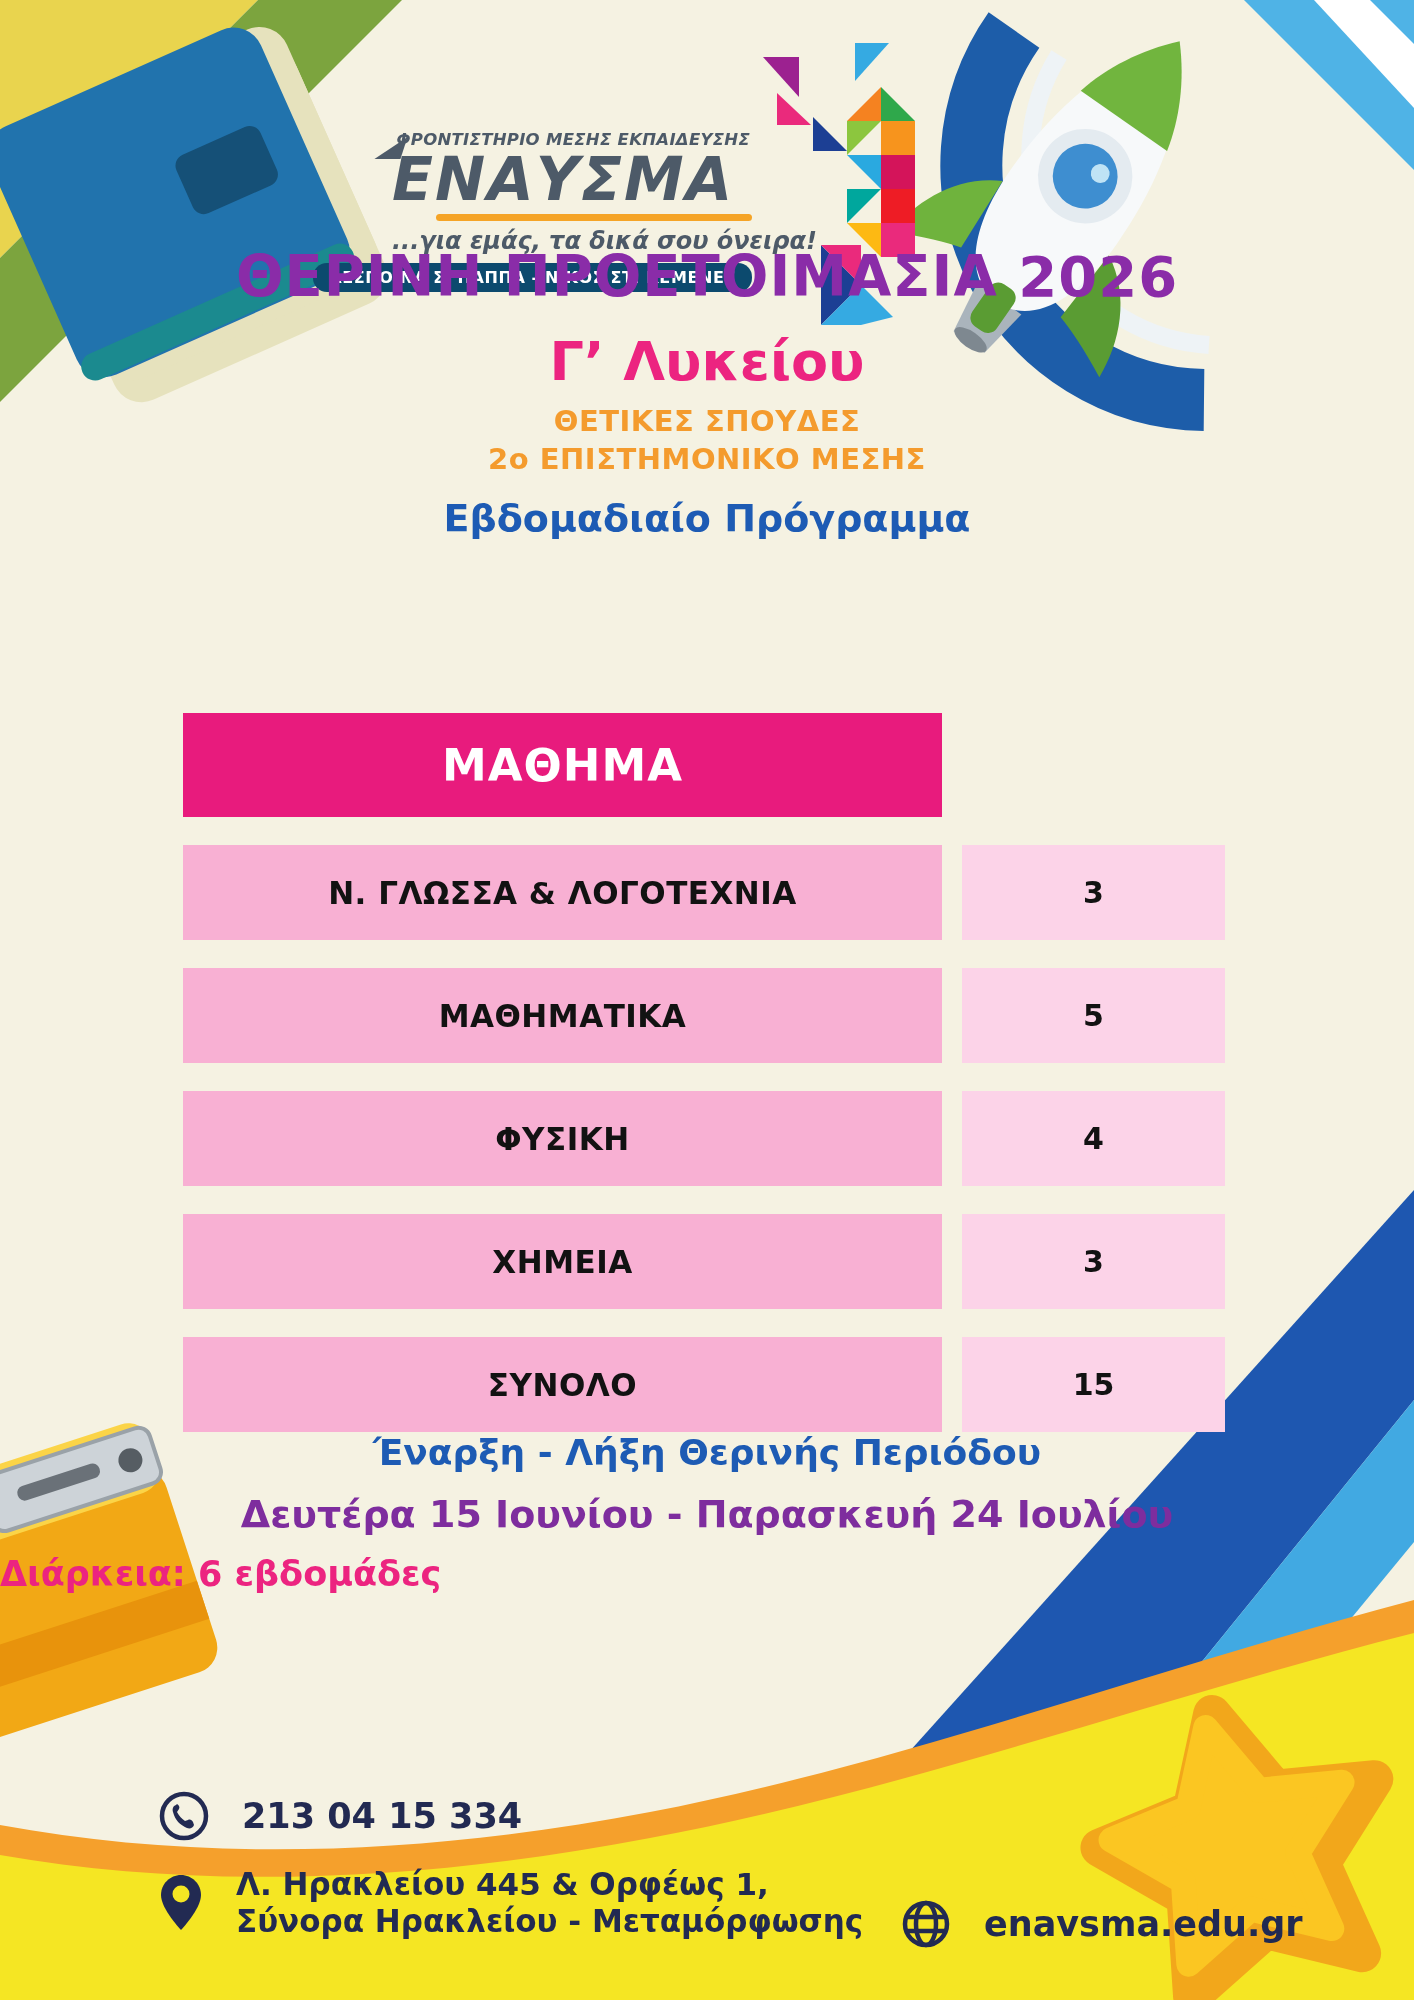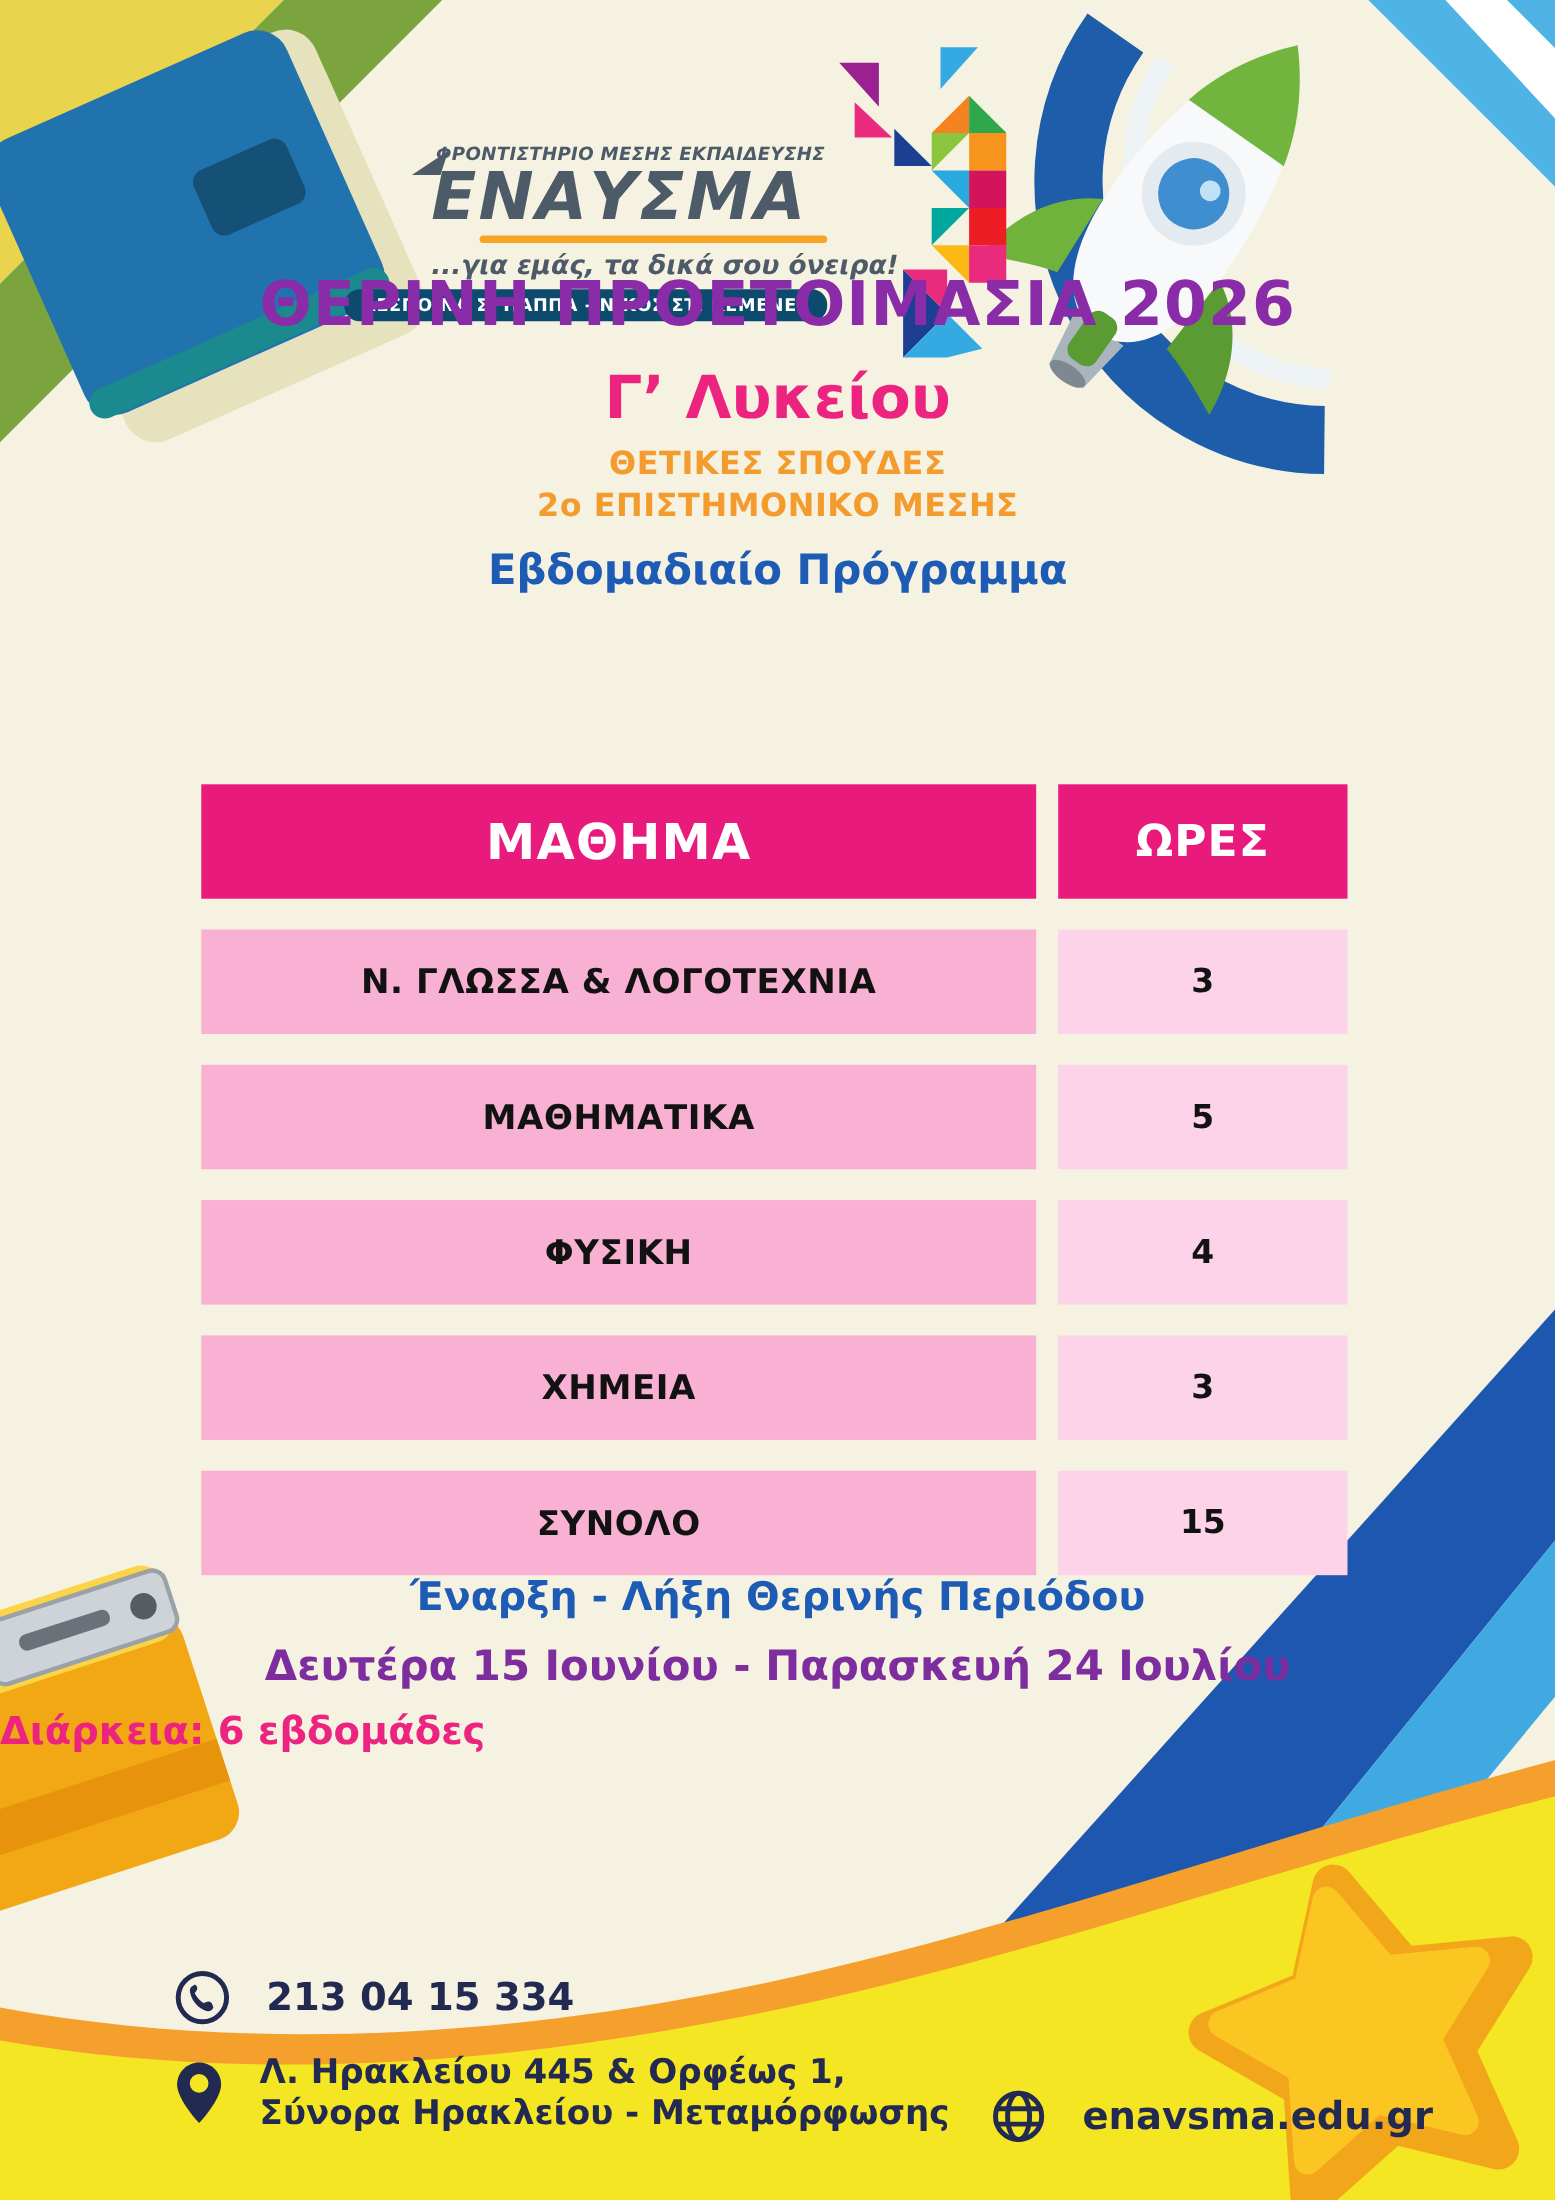--- a/index.html
+++ b/index.html
@@ -167,21 +167,20 @@
 
   <div class="title">ΘΕΡΙΝΗ ΠΡΟΕΤΟΙΜΑΣΙΑ 2026</div>
   <div class="grade">Γ’ Λυκείου</div>
   <div class="track1">ΘΕΤΙΚΕΣ ΣΠΟΥΔΕΣ</div>
   <div class="track2">2ο ΕΠΙΣΤΗΜΟΝΙΚΟ ΜΕΣΗΣ</div>
   <div class="sched-heading">Εβδομαδιαίο Πρόγραμμα</div>
 
   <div class="sched-table">
     <div class="t-row t-head">
       <div class="t-cell c-subject">ΜΑΘΗΜΑ</div>
-      <div class="t-cell c-hours">ΩΡΕΣ</div>
     </div>
     <div class="t-body">
       <div class="t-row">
         <div class="t-cell c-subject">Ν. ΓΛΩΣΣΑ &amp; ΛΟΓΟΤΕΧΝΙΑ</div>
         <div class="t-cell c-hours">3</div>
       </div>
       <div class="t-row">
         <div class="t-cell c-subject">ΜΑΘΗΜΑΤΙΚΑ</div>
         <div class="t-cell c-hours">5</div>
       </div>

